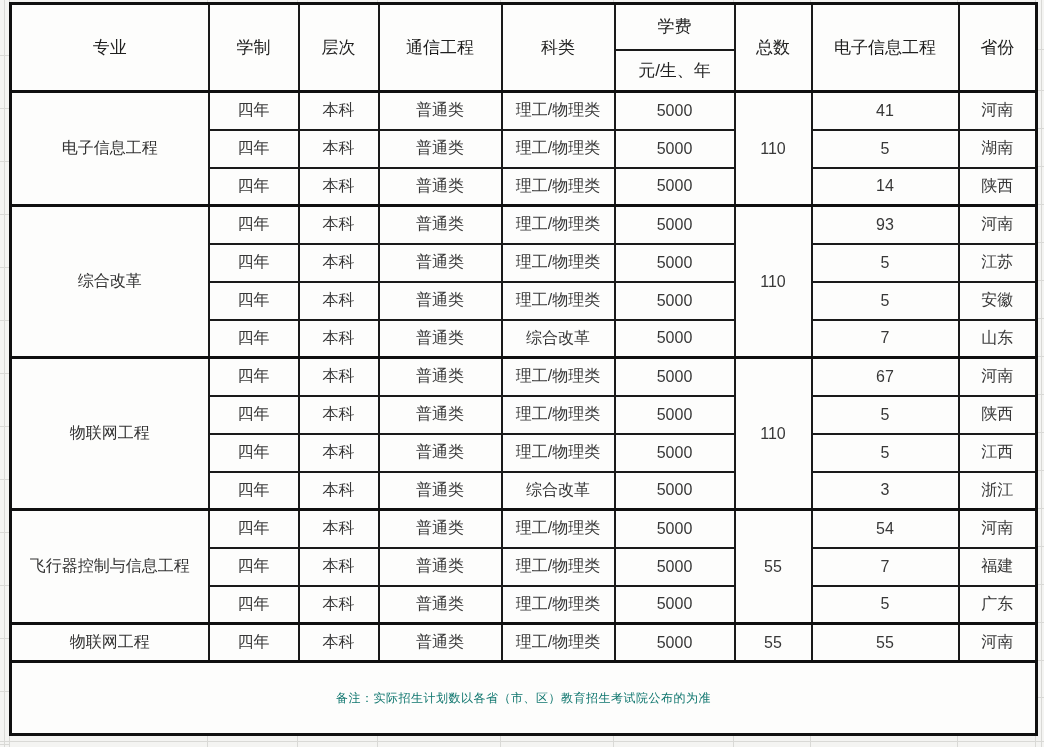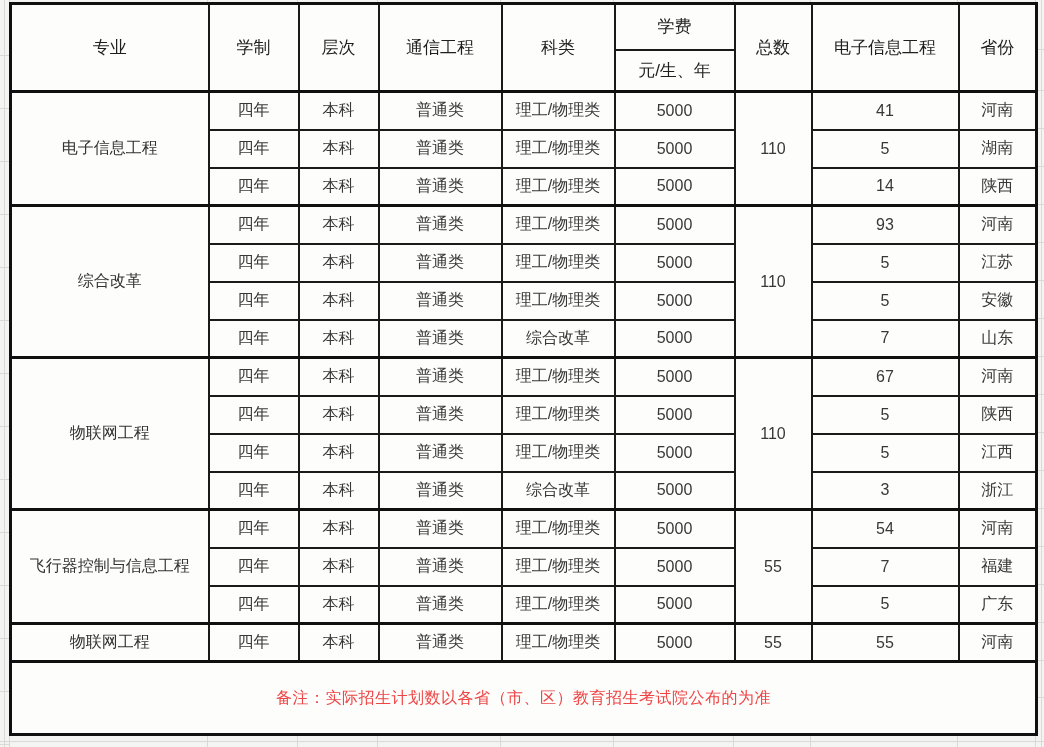--- a/index.html
+++ b/index.html
@@ -28,21 +28,21 @@
     font-size:16px; font-weight:400; color:#383838;
     white-space:nowrap; overflow:hidden;
   }
   thead th { font-size:17px; font-weight:400; color:#1f1f1f; }
   thead tr.h1 { height:46px; }
   thead tr.h2 { height:42px; }
   tbody tr.r { height:38px; }
   tbody tr.note-row { height:73px; }
   tbody tr.gs > td { border-top:3px solid #101010; }
   td.major { font-size:16px; color:#333; }
-  tr.note-row td { font-size:16px; color:#ef4444; letter-spacing:0.5px; }
+  tr.note-row td { font-size:12px; color:#0f766e; letter-spacing:0.5px; }
 </style>
 </head>
 <body>
 
 <div class="canvas">
   <div id="grid">
       <div class="stub" style="left: 4px; top: 0px; width: 1px; height: 747px;"></div>
       <div class="stub" style="left: 1041px; top: 0px; width: 1px; height: 747px;"></div>
       <div class="stub" style="left: 0px; top: 741px; width: 1044px; height: 1px;"></div>
       <div class="stub" style="left: 9px; top: 736px; width: 1px; height: 11px;"></div>

